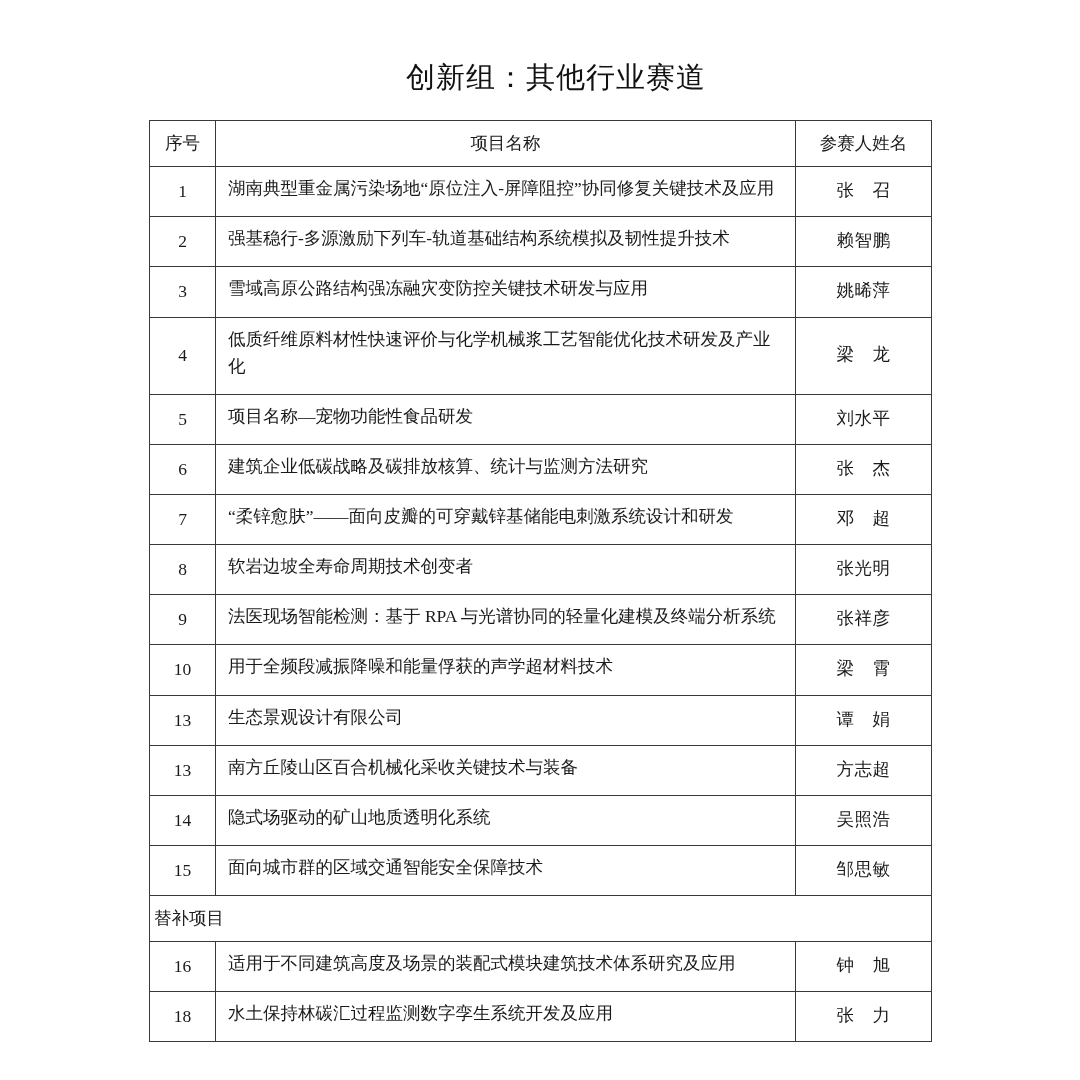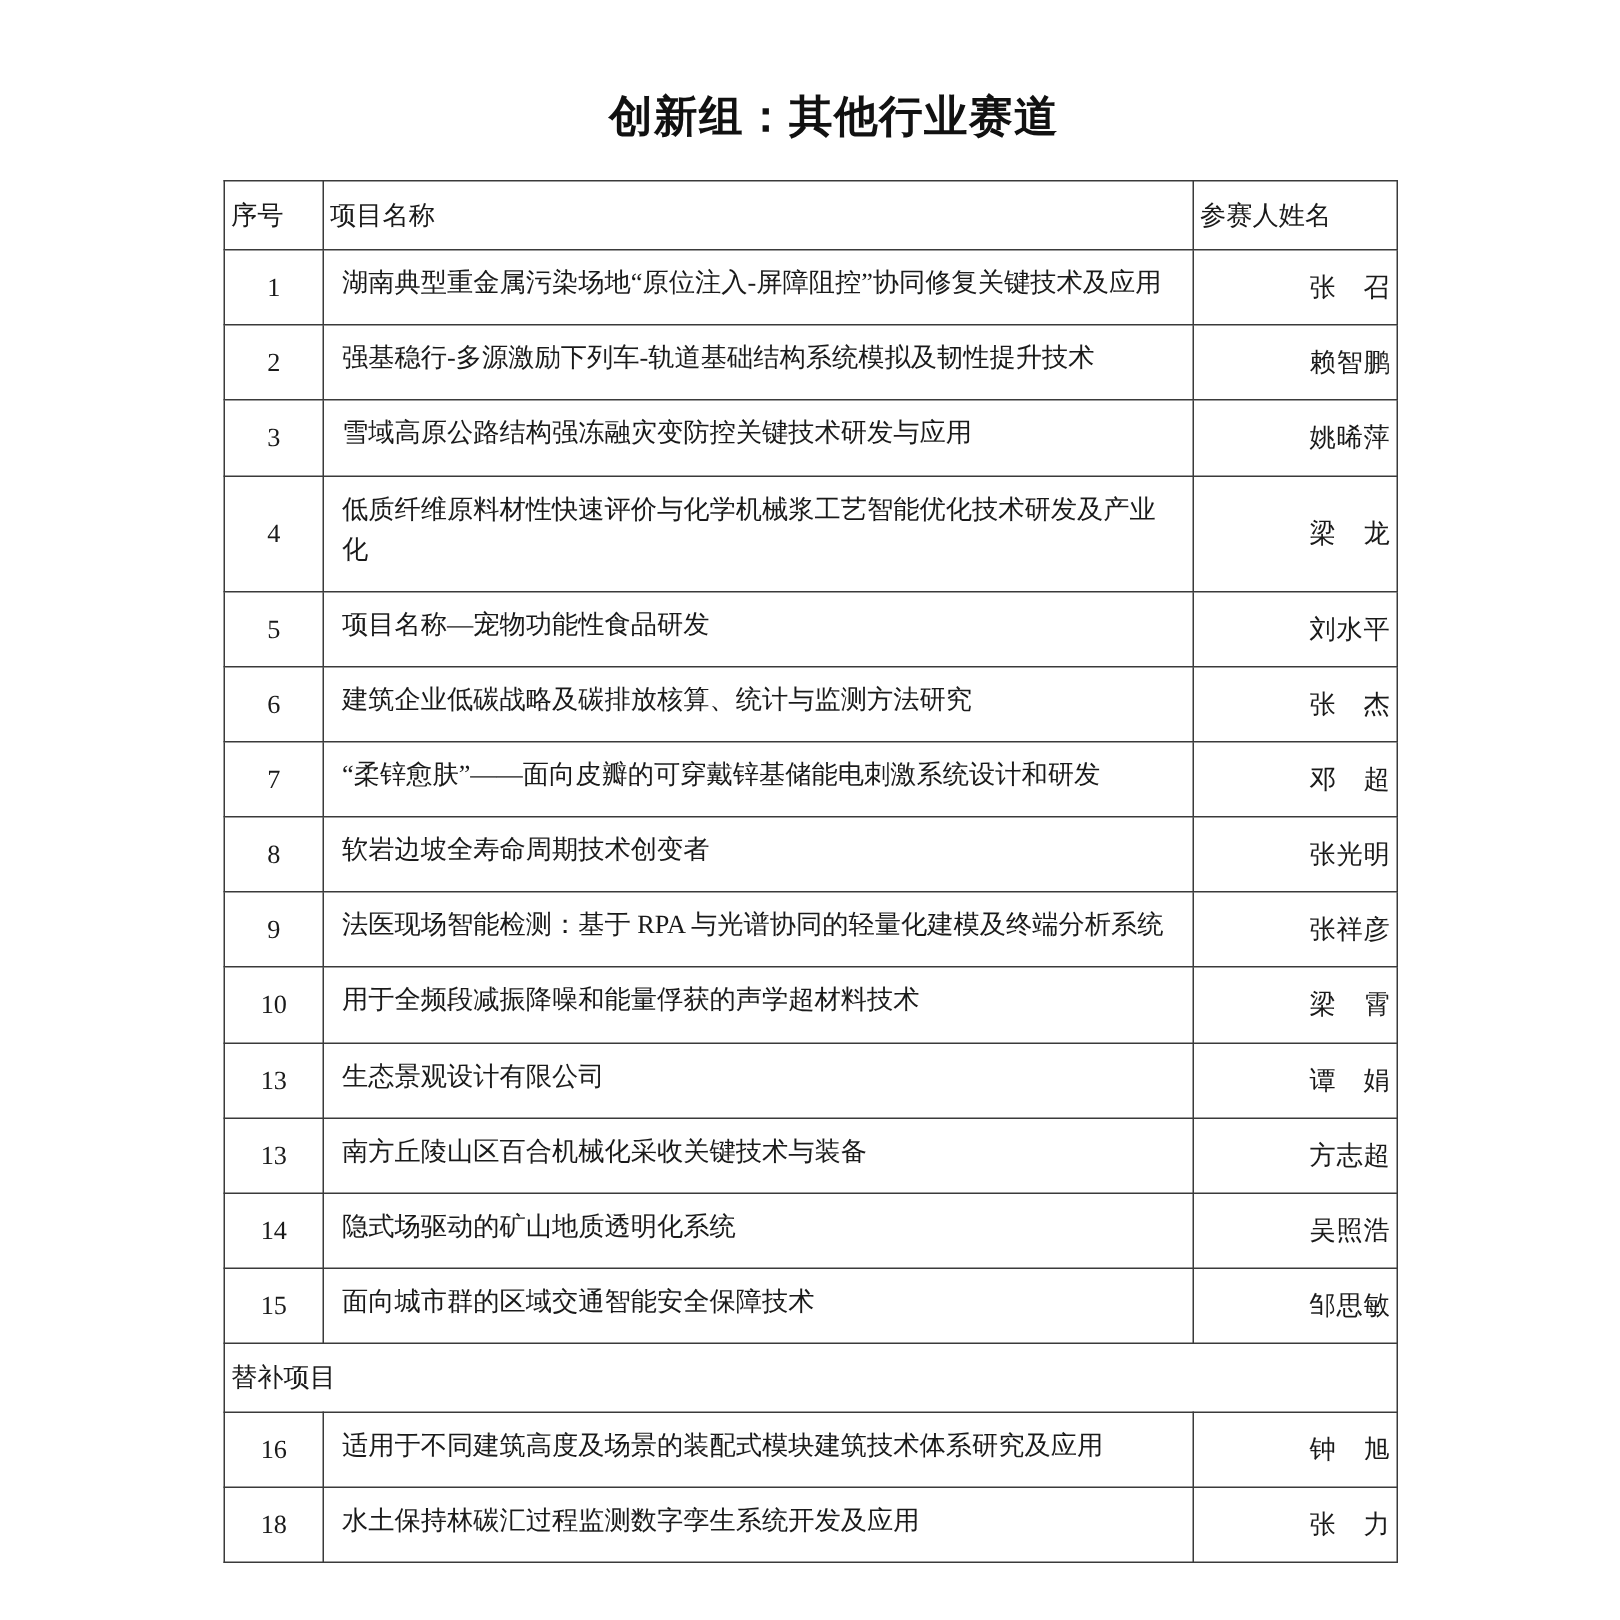--- a/index.html
+++ b/index.html
@@ -16,21 +16,21 @@
   }
   .page {
     width: 1080px;
     height: 1080px;
     position: relative;
     box-sizing: border-box;
   }
   .doc-title {
     text-align: center;
     font-size: 29px;
-    font-weight: bold;
+    font-weight: normal;
     letter-spacing: 1px;
     margin-top: 58px;
     margin-bottom: 22px;
     color: #111;
     padding-left: 32px;
   }
   .table-wrap {
     margin: 0 auto;
     width: 782px;
   }
@@ -44,38 +44,39 @@
     vertical-align: middle;
     font-size: 17.5px;
     line-height: 1.55;
     font-weight: normal;
   }
   col.c-no { width: 66px; }
   col.c-name { width: 580px; }
   col.c-person { width: 136px; }
 
   thead th {
-    text-align: left;
+    text-align: center;
     font-weight: bold;
     font-size: 18.5px;
     padding: 9px 4px;
   }
   td.cell-no {
     text-align: center;
     padding: 8px 2px;
     font-size: 17px;
   }
   td.cell-name {
     text-align: left;
     padding: 8px 10px 14px 12px;
   }
   td.cell-person {
-    text-align: right;
+    text-align: center;
     padding: 8px 4px;
     letter-spacing: 0.5px;
+    font-family: Liberation Mono, monospace;
   }
   td.section-row {
     font-weight: bold;
     font-size: 18.5px;
     padding: 9px 4px;
   }
 </style>
 </head>
 <body>
 

